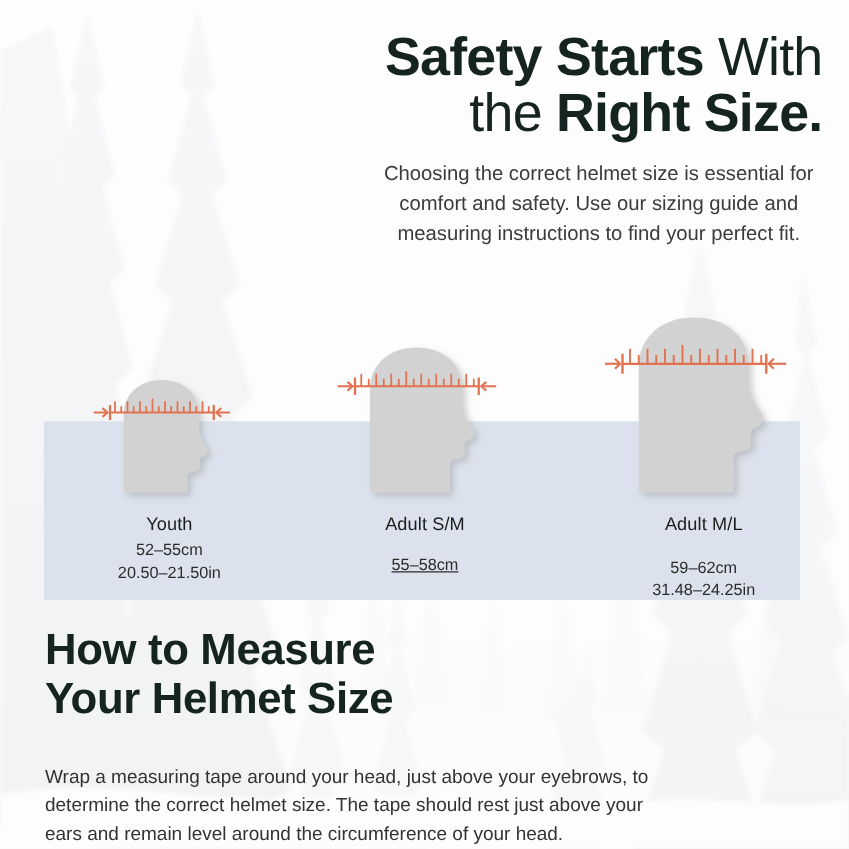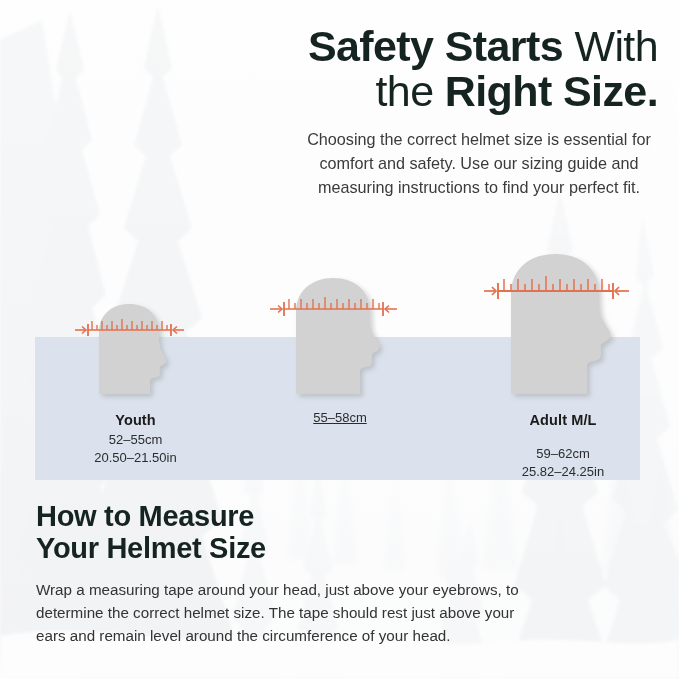--- a/index.html
+++ b/index.html
@@ -54,45 +54,45 @@
   }
 
   
   .cards { position:absolute; left:0; top:0; width:679px; height:679px; }
   .size-card { position:absolute; text-align:center; }
 
   .head-wrap { position:relative; }
   .head-wrap svg { display:block; overflow:visible; }
 
   .card-label {
-    font-weight:bold;
+    font-weight:normal;
     color:#1b1b1b;
     font-size:14.5px;
     letter-spacing:0.1px;
   }
   .card-cm, .card-in {
     color:#2c2c2c;
     font-size:13px;
     line-height:1.42;
     font-weight:normal;
   }
 
   
   .howto-title {
     position:absolute;
     left:36px; top:500px; width:420px;
     color:#152420;
-    font-size:29px;
+    font-size:35px;
     font-weight:bold;
     line-height:1.12;
     letter-spacing:-0.3px;
   }
   .howto-body {
     position:absolute;
-    left:36px; top:578px; width:495px;
+    left:36px; top:610px; width:495px;
     color:#333333;
     font-size:15.2px;
     line-height:1.52;
   }
 </style>
 </head>
 <body>
 
 <div id="bg-photo">
   <svg viewBox="0 0 679 679" xmlns="http://www.w3.org/2000/svg" aria-hidden="true">
@@ -284,20 +284,21 @@
           <g stroke="#e2714f" stroke-width="1.6" fill="none">
             <line x1="5" y1="33" x2="17" y2="33"></line>
             <polyline points="13,29.5 17,33 13,36.5"></polyline>
           </g>
           <g stroke="#e2714f" stroke-width="1.6" fill="none">
             <line x1="132" y1="33" x2="120" y2="33"></line>
             <polyline points="124,29.5 120,33 124,36.5"></polyline>
           </g>
         </svg>
       </div>
+      <div class="card-label" style="margin-top:18px;">Adult S/M</div>
       <div class="card-cm" style="margin-top:15px;text-decoration:underline;">55–58cm</div>
     </div>
 
     <div class="size-card" style="left:483px; top:252px; width:160px;">
       <div class="head-wrap" style="height:142px;">
         <svg width="160" height="142" viewBox="0 0 160 142" xmlns="http://www.w3.org/2000/svg">
           <defs>
             <filter id="hshadow3" x="-25%" y="-25%" width="160%" height="160%">
               <feDropShadow dx="3" dy="3" stdDeviation="2.5" flood-color="#9a9a9a" flood-opacity="0.45"></feDropShadow>
             </filter>
@@ -336,21 +337,21 @@
             <polyline points="9,35 13,39 9,43"></polyline>
           </g>
           <g stroke="#e2714f" stroke-width="1.7" fill="none">
             <line x1="146" y1="39" x2="132" y2="39"></line>
             <polyline points="136,35 132,39 136,43"></polyline>
           </g>
         </svg>
       </div>
       <div class="card-label" style="margin-top:18px;">Adult M/L</div>
       <div class="card-cm" style="margin-top:17px;">59–62cm</div>
-      <div class="card-in">25.82–24.25in</div>
+      <div class="card-in">31.48–24.25in</div>
     </div>
 
   </div>
 
   <div class="howto-title">
     <span>How to Measure</span><br>
     <span>Your Helmet Size</span>
   </div>
   <p class="howto-body">Wrap a measuring tape around your head, just above your eyebrows, to determine the correct helmet size. The tape should rest just above your ears and remain level around the circumference of your head.</p>
 

